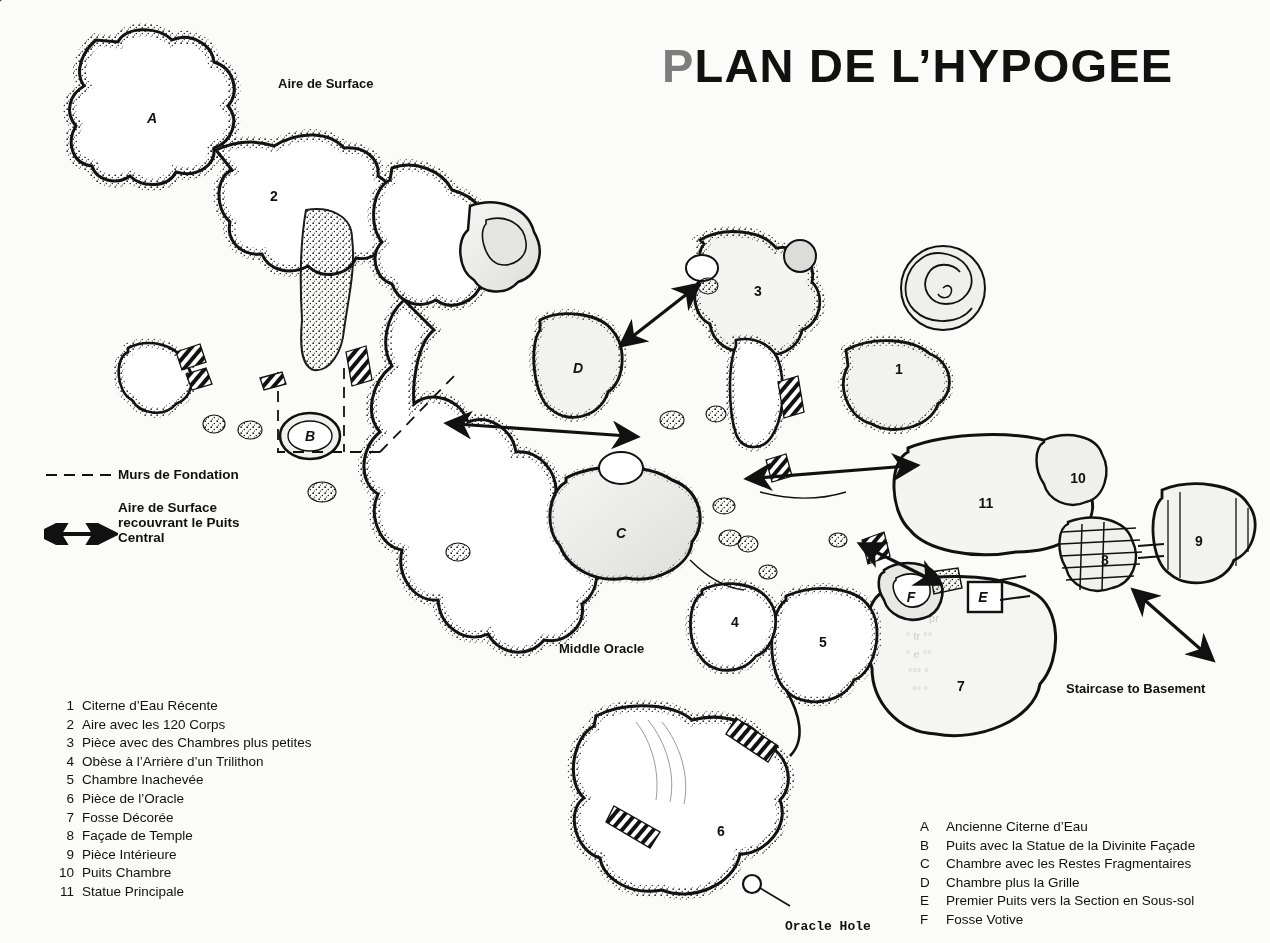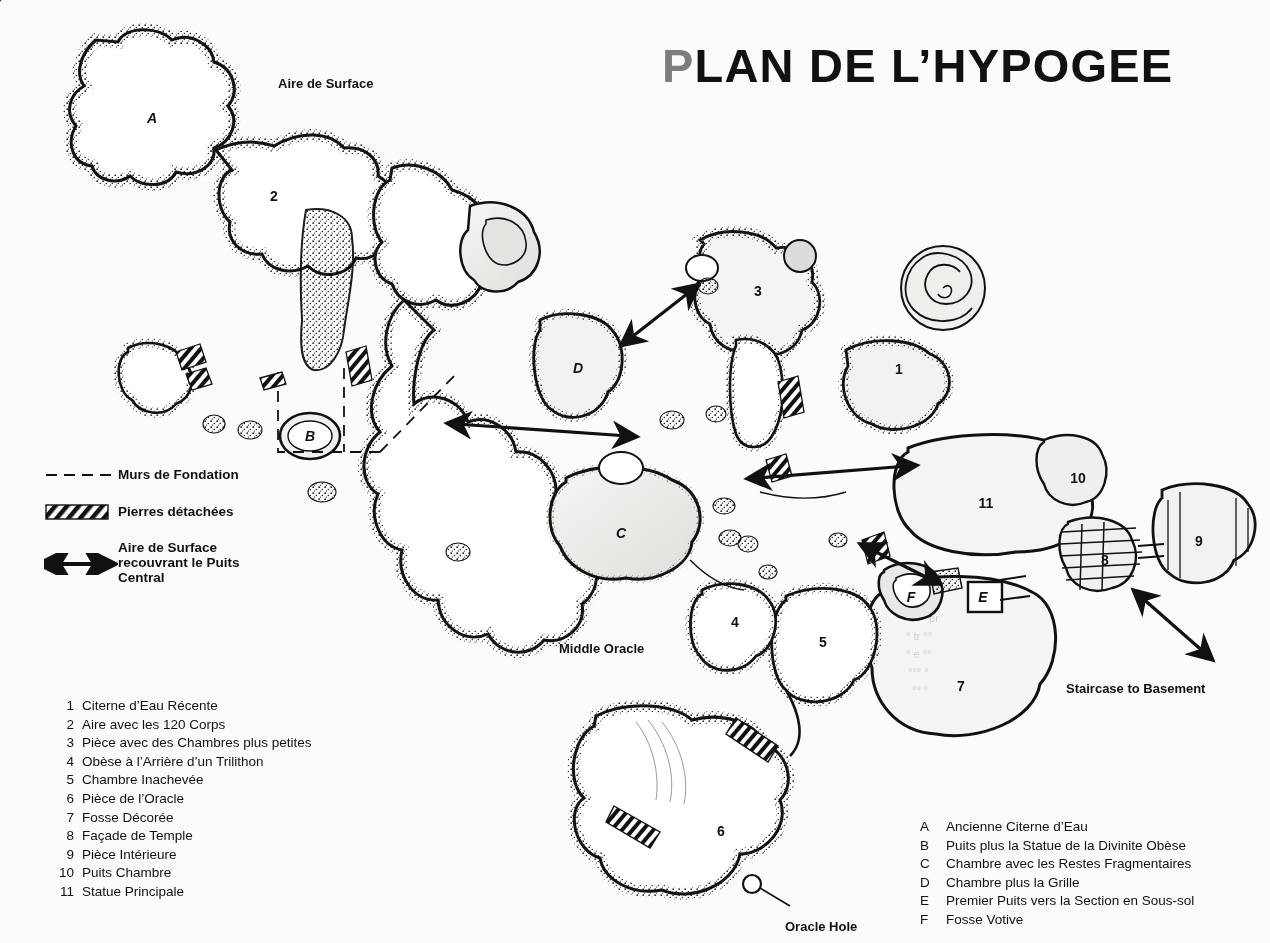--- a/index.html
+++ b/index.html
@@ -53,21 +53,21 @@
   .room-letter { font-style: italic; }
   
   #legend {
     position: absolute;
     left: 44px;
     top: 466px;
     width: 270px;
   }
   .legend-row {
     display: flex;
-    align-items: center;
+    align-items: flex-end;
     margin-bottom: 18px;
   }
   .legend-sym {
     width: 74px;
     flex: 0 0 74px;
     display: flex;
     align-items: center;
     justify-content: flex-start;
     padding-top: 2px;
   }
@@ -376,21 +376,21 @@
 
       <g stroke="#111" stroke-width="1.4">
         <path d="M690,560 C708,578 726,588 744,590"></path>
         <path d="M760,492 C790,500 820,500 846,492"></path>
       </g>
     </g>
   </svg>
 
   <div class="plan-label" style="left:278px; top:76px;">Aire de Surface</div>
   <div class="plan-label" style="left:559px; top:641px;">Middle Oracle</div>
-  <div class="plan-label" style="left:785px; top:919px;">Oracle Hole</div>
+  <div class="plan-label" style="left:785px; top:919px;font-family:Liberation Mono, monospace;">Oracle Hole</div>
   <div class="plan-label" style="left:1066px; top:681px;text-align:center;">Staircase to Basement</div>
 
   <div id="room-markers">
       <div class="room-letter" style="left: 152px; top: 118px;">A</div>
       <div class="room-letter" style="left: 310px; top: 436px;">B</div>
       <div class="room-letter" style="left: 621px; top: 533px;">C</div>
       <div class="room-letter" style="left: 578px; top: 368px;">D</div>
       <div class="room-letter" style="left: 983px; top: 597px;">E</div>
       <div class="room-letter" style="left: 911px; top: 597px;">F</div>
       <div class="room-num" style="left: 899px; top: 369px;">1</div>
@@ -410,34 +410,20 @@
 
     <div class="legend-row">
       <div class="legend-sym">
         <svg width="74" height="14" viewBox="0 0 74 14">
           <path d="M2,7 L70,7" stroke="#111" stroke-width="1.8" stroke-dasharray="11 7" fill="none"></path>
         </svg>
       </div>
       <div class="legend-text">Murs de Fondation</div>
     </div>
 
-    <div class="legend-row">
-      <div class="legend-sym">
-        <svg width="74" height="20" viewBox="0 0 74 20">
-          <defs>
-            <pattern id="stripe2" width="9" height="9" patternUnits="userSpaceOnUse" patternTransform="rotate(40)">
-              <rect width="9" height="9" fill="#ffffff"></rect>
-              <rect width="4.5" height="9" fill="#111111"></rect>
-            </pattern>
-          </defs>
-          <rect x="2" y="3" width="62" height="14" fill="url(#stripe2)" stroke="#111" stroke-width="1.4"></rect>
-        </svg>
-      </div>
-      <div class="legend-text">Pierres détachées</div>
-    </div>
 
     <div class="legend-row">
       <div class="legend-sym">
         <svg width="74" height="22" viewBox="0 0 74 22">
           <defs>
             <marker id="lgArrEnd" markerWidth="10" markerHeight="10" refX="5" refY="5" orient="auto">
               <path d="M0,0 L10,5 L0,10 L3,5 Z" fill="#111"></path>
             </marker>
             <marker id="lgArrStart" markerWidth="10" markerHeight="10" refX="5" refY="5" orient="auto">
               <path d="M10,0 L0,5 L10,10 L7,5 Z" fill="#111"></path>
@@ -501,21 +487,21 @@
       </div>
     </div>
 
   <div id="letter-list">
       <div class="li">
         <div class="l">A</div>
         <div>Ancienne Citerne d’Eau</div>
       </div>
       <div class="li">
         <div class="l">B</div>
-        <div>Puits plus la Statue de la Divinite Obèse</div>
+        <div>Puits avec la Statue de la Divinite Façade</div>
       </div>
       <div class="li">
         <div class="l">C</div>
         <div>Chambre avec les Restes Fragmentaires</div>
       </div>
       <div class="li">
         <div class="l">D</div>
         <div>Chambre plus la Grille</div>
       </div>
       <div class="li">

